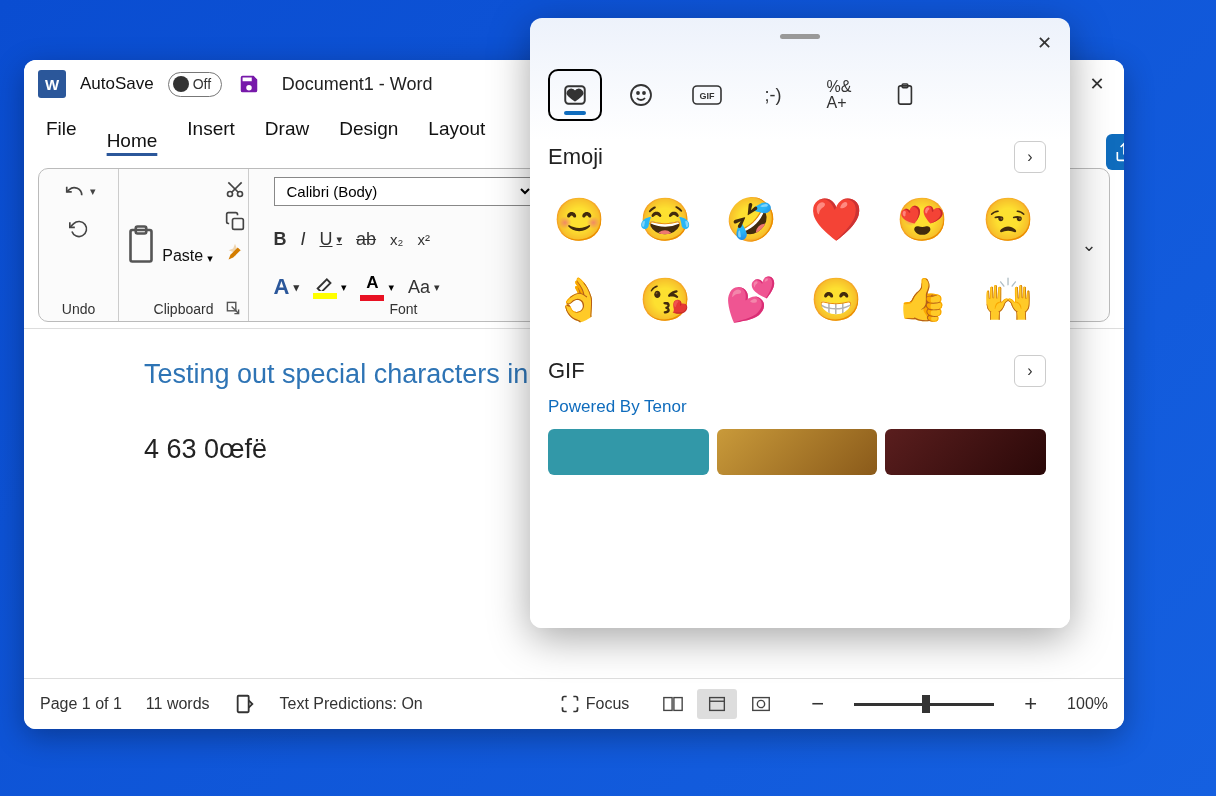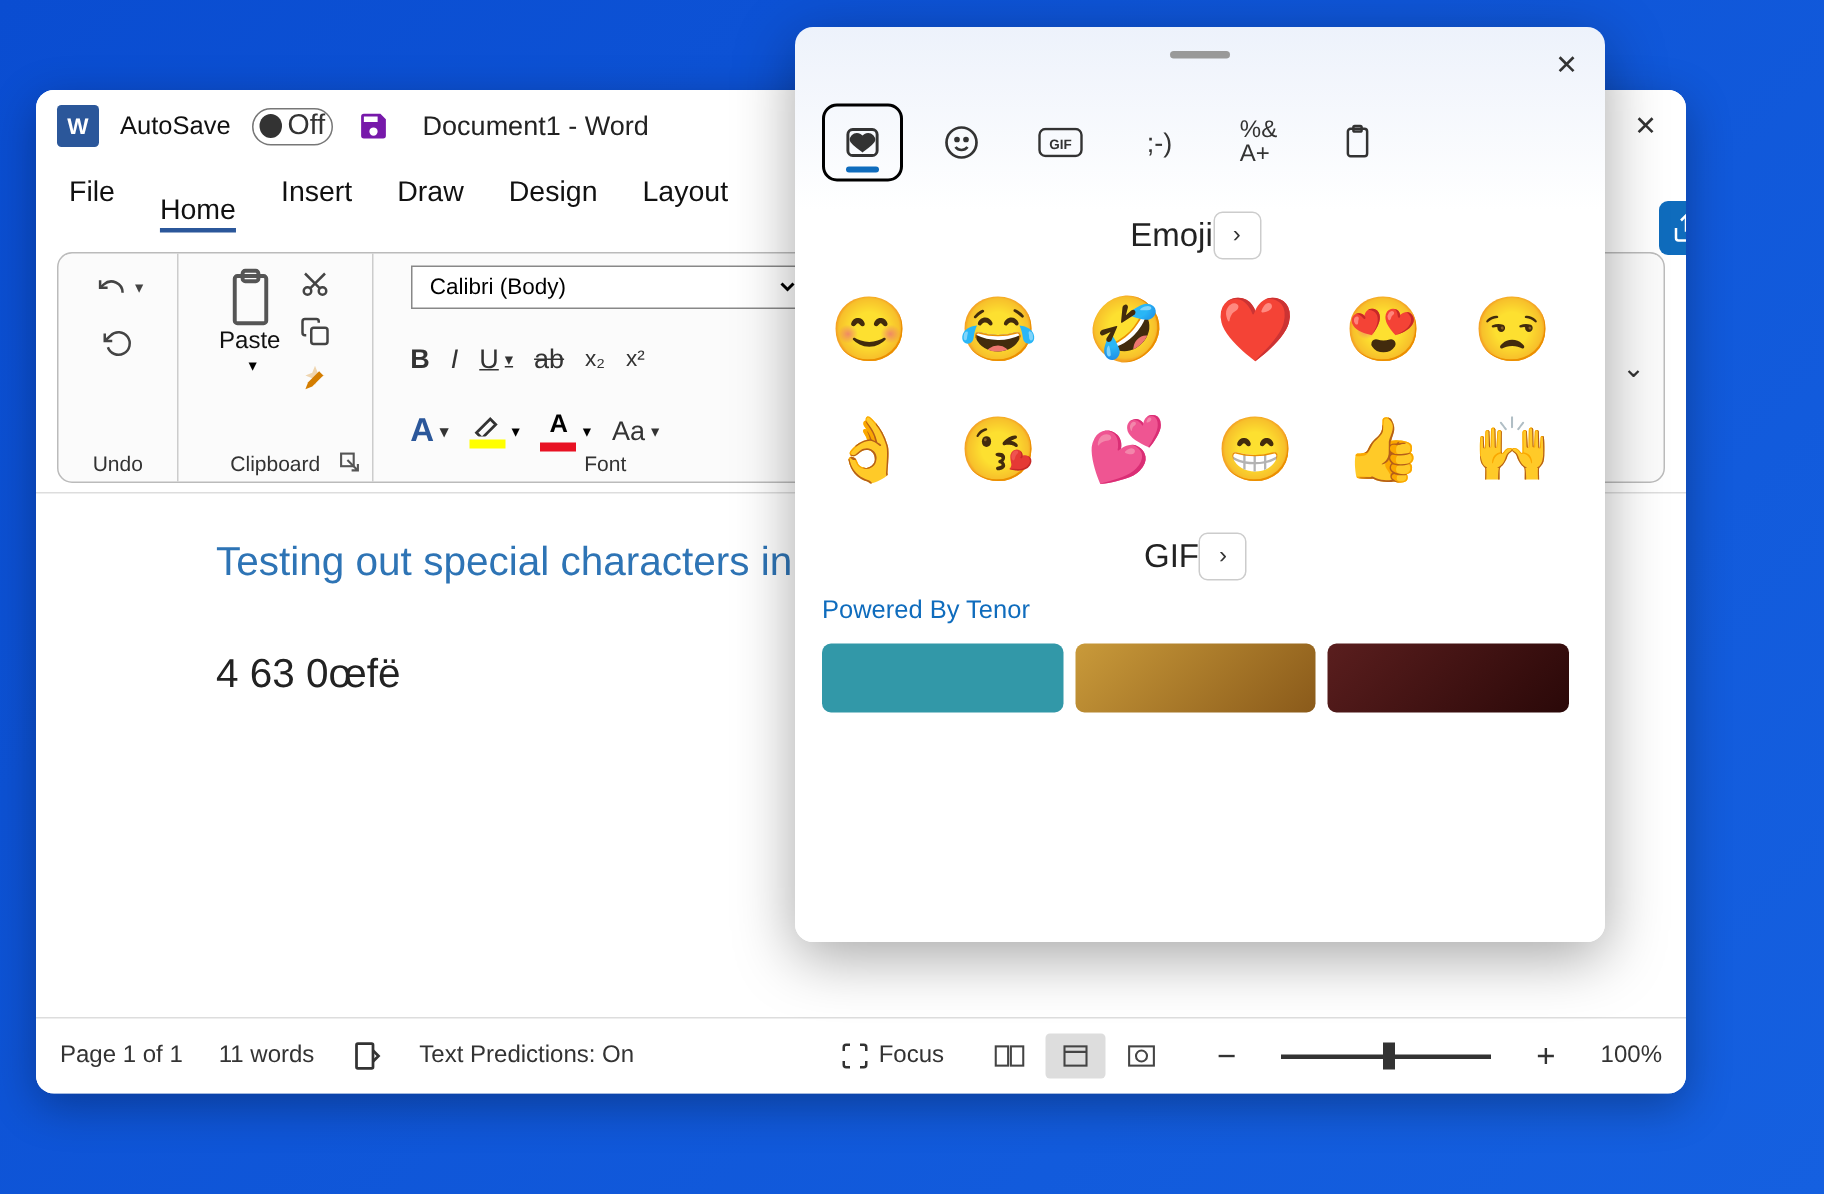--- a/index.html
+++ b/index.html
@@ -49,21 +49,21 @@
     .autosave-text { font-size: 17px; color: #111; }
     .autosave-toggle {
       width: 54px;
       height: 25px;
       border-radius: 14px;
       border: 1.5px solid #777;
       display: flex;
       align-items: center;
       padding: 0 4px;
       gap: 4px;
-      font-size: 19px;
+      font-size: 14px;
       color: #333;
       cursor: pointer;
       position: relative;
     }
     .autosave-toggle::before {
       content: "";
       width: 16px;
       height: 16px;
       border-radius: 50%;
       background: #333;
@@ -147,21 +147,21 @@
       cursor: pointer;
     }
     .undo-col { display: flex; flex-direction: column; gap: 10px; align-items: center; }
     .undo-btn, .redo-btn {
       width: 34px; height: 28px; cursor: pointer; color: #444;
       display: flex; align-items: center; justify-content: center;
     }
     .dropdown-chevron { font-size: 11px; margin-left: 4px; }
 
     .clipboard-content { display: flex; gap: 10px; }
-    .paste-col { display: flex; flex-direction: column; align-items: center; cursor: pointer; }
+    .paste-col { display: flex; flex-direction: row; align-items: flex-end; cursor: pointer; }
     .paste-icon { width: 42px; height: 42px; color: #555; }
     .paste-label { font-size: 16px; color: #111; }
     .clip-side { display: flex; flex-direction: column; gap: 8px; }
     .clip-btn { width: 24px; height: 24px; cursor: pointer; color: #444; display:flex;align-items:center;justify-content:center; }
 
     .font-content { display: flex; flex-direction: column; gap: 23px; }
     .font-select {
       width: 260px;
       padding: 4px 8px;
       font-size: 15px;
@@ -309,21 +309,21 @@
       margin-top: 14px;
       flex: 1;
       padding-right: 6px;
     }
     .panel-scroll::-webkit-scrollbar { width: 5px; }
     .panel-scroll::-webkit-scrollbar-thumb { background: #888; border-radius: 3px; }
 
     .section-head {
       display: flex;
       align-items: center;
-      justify-content: center;
+      justify-content: space-between;
       padding: 6px 0;
     }
     .section-title { font-size: 22px; color: #222; }
     .section-expand {
       width: 32px; height: 32px;
       border: 1px solid #ccc;
       border-radius: 6px;
       display: flex; align-items: center; justify-content: center;
       cursor: pointer;
       color: #333;

